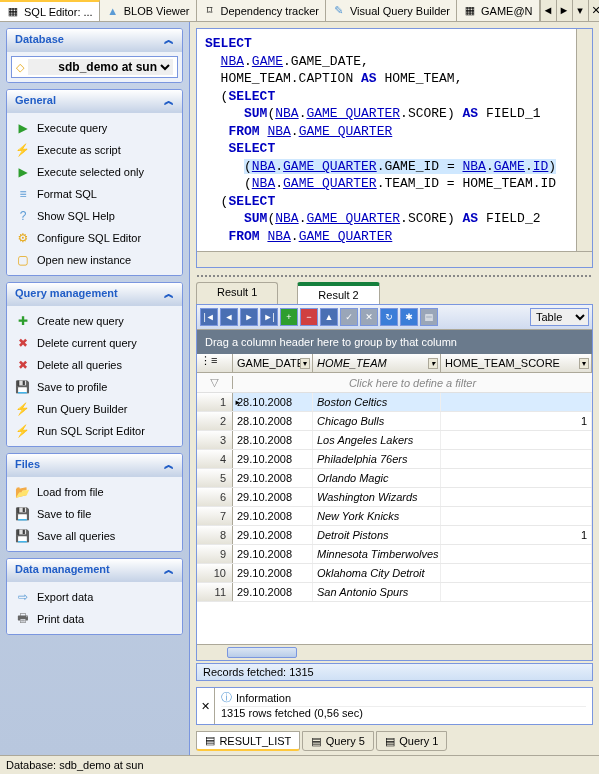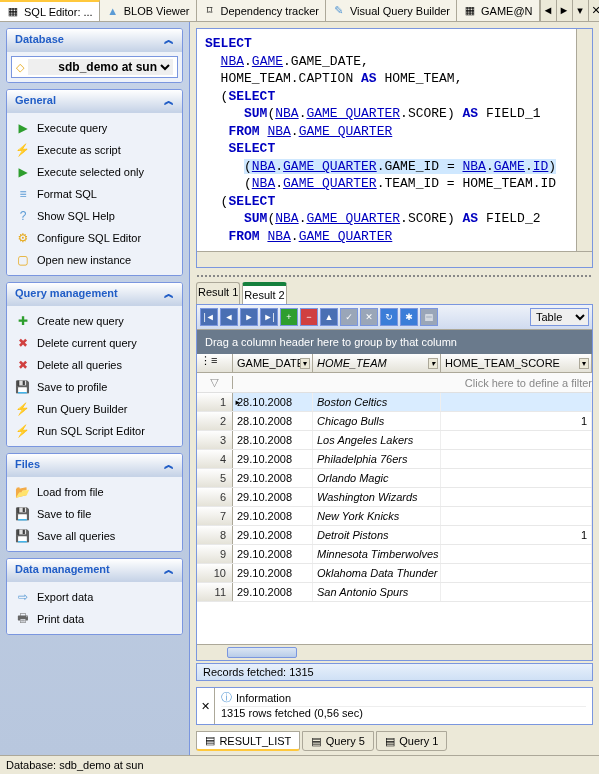--- a/index.html
+++ b/index.html
@@ -23,21 +23,21 @@
   .db-select select { border: none; font-size: 12px; flex: 1; outline: none; font-weight: bold; text-align: right; }
   .content { flex: 1; display: flex; flex-direction: column; background: #ece9d8; overflow: hidden; }
   .sql-box { border: 1px solid #7a96df; margin: 6px; background: #fff; font-family: 'Courier New', monospace; font-size: 13px; padding: 6px 8px; height: 240px; overflow: auto; line-height: 1.35; position: relative; }
   .kw { color: #0000c0; font-weight: bold; }
   .obj { color: #0000c0; text-decoration: underline; }
   .hl { background: #cfe8ff; }
   .sql-scrollbar-h { position: absolute; bottom: 0; left: 0; right: 0; height: 16px; background: #ece9d8; border-top: 1px solid #aca899; }
   .sql-scrollbar-v { position: absolute; top: 0; right: 0; bottom: 16px; width: 16px; background: #ece9d8; border-left: 1px solid #aca899; }
   .divider-dots { height: 4px; background-image: radial-gradient(circle, #888 1px, transparent 1px); background-size: 4px 4px; margin: 0 6px; }
   .result-tabs { display: flex; padding: 0 6px; margin-top: 4px; }
-  .result-tab { padding: 3px 1px; border: 1px solid #aca899; border-bottom: none; background: #ece9d8; margin-right: 2px; cursor: pointer; border-radius: 3px 3px 0 0; }
+  .result-tab { padding: 3px 20px; border: 1px solid #aca899; border-bottom: none; background: #ece9d8; margin-right: 19px; cursor: pointer; border-radius: 3px 3px 0 0; }
   .result-tab.active { background: #fff; font-weight: normal; border-top: 4px solid #15803d; }
   .grid-wrap { flex: 1; margin: 0 6px; border: 1px solid #7a96df; background: #fff; display: flex; flex-direction: column; overflow: hidden; }
   .grid-toolbar { display: flex; background: linear-gradient(to bottom, #eef2f9, #d0dbef); border-bottom: 1px solid #aca899; padding: 3px; gap: 2px; align-items: center; }
   .tb-btn { width: 18px; height: 18px; border: 1px solid #7a96df; background: #c6d3e7; display: inline-flex; align-items: center; justify-content: center; font-size: 9px; cursor: pointer; color: #fff; }
   .tb-btn.nav { background: #4a6fb3; }
   .tb-btn.plus { background: #2e9e2e; }
   .tb-btn.minus { background: #d04040; }
   .tb-btn.gray { background: #9aa6b8; }
   .tb-btn.blue2 { background: #3b7dd8; }
   .tb-sel { margin-left: auto; }
@@ -45,21 +45,21 @@
   .group-bar { background: #6a7a8c; color: #fff; padding: 6px 8px; font-size: 11px; }
   .grid-head { display: flex; background: linear-gradient(to bottom, #fefefe, #e4e2d8); border-bottom: 1px solid #aca899; }
   .gh-row { width: 36px; border-right: 1px solid #aca899; }
   .gh-cell { border-right: 1px solid #aca899; padding: 3px 4px; display: flex; align-items: center; gap: 2px; white-space: nowrap; overflow: hidden; position: relative; }
   .gh-cell .dd { position: absolute; right: 2px; font-size: 8px; border: 1px solid #aca899; padding: 0 2px; background: #ece9d8; }
   .c-date { width: 80px; }
   .c-team { width: 128px; font-style: italic; }
   .c-score { flex: 1; min-width: 0; }
   .filter-row { display: flex; border-bottom: 1px solid #e0e0e0; background: #fafafa; height: 20px; align-items: center; }
   .filter-row .gh-row { text-align: center; color: #888; }
-  .filter-hint { flex: 1; text-align: right; color: #888; }
+  .filter-hint { flex: 1; text-align: center; color: #888; font-style: italic; }
   .grid-body { flex: 1; overflow: auto; }
   .gr { display: flex; border-bottom: 1px solid #e8e8e8; height: 19px; }
   .gr.sel { background: #d9ecff; }
   .gr .rn { width: 36px; border-right: 1px solid #aca899; text-align: right; padding-right: 6px; background: linear-gradient(to bottom, #fefefe, #e4e2d8); position: relative; color: #333; line-height: 19px; }
   .gr .rn .mark { position: absolute; right: -8px; font-size: 9px; color: #000; }
   .gc { padding: 2px 4px; border-right: 1px solid #eee; white-space: nowrap; overflow: hidden; line-height: 15px; }
   .grid-hscroll { height: 16px; background: #ece9d8; border-top: 1px solid #aca899; position: relative; }
   .grid-hscroll .thumb { position: absolute; left: 30px; width: 70px; top: 2px; bottom: 2px; background: linear-gradient(to bottom, #dbe6f4, #b8cce8); border: 1px solid #7a96df; border-radius: 2px; }
   .fetched { background: linear-gradient(to bottom, #e8f0fb, #cfe0f5); border: 1px solid #7a96df; margin: 2px 6px; padding: 2px 6px; }
   .info-box { border: 1px solid #7a96df; margin: 4px 6px; background: #fff; display: flex; }
@@ -340,21 +340,21 @@
             </div>
             <div class="gr">
               <div class="rn">9</div>
               <div class="gc c-date">29.10.2008</div>
               <div class="gc c-team">Minnesota Timberwolves</div>
               <div class="gc c-score" style="text-align:right"></div>
             </div>
             <div class="gr">
               <div class="rn">10</div>
               <div class="gc c-date">29.10.2008</div>
-              <div class="gc c-team">Oklahoma Data Thunder</div>
+              <div class="gc c-team">Oklahoma City Detroit</div>
               <div class="gc c-score" style="text-align:right"></div>
             </div>
             <div class="gr">
               <div class="rn">11</div>
               <div class="gc c-date">29.10.2008</div>
               <div class="gc c-team">San Antonio Spurs</div>
               <div class="gc c-score" style="text-align:right"></div>
             </div>
           </div>
         <div class="grid-hscroll">

